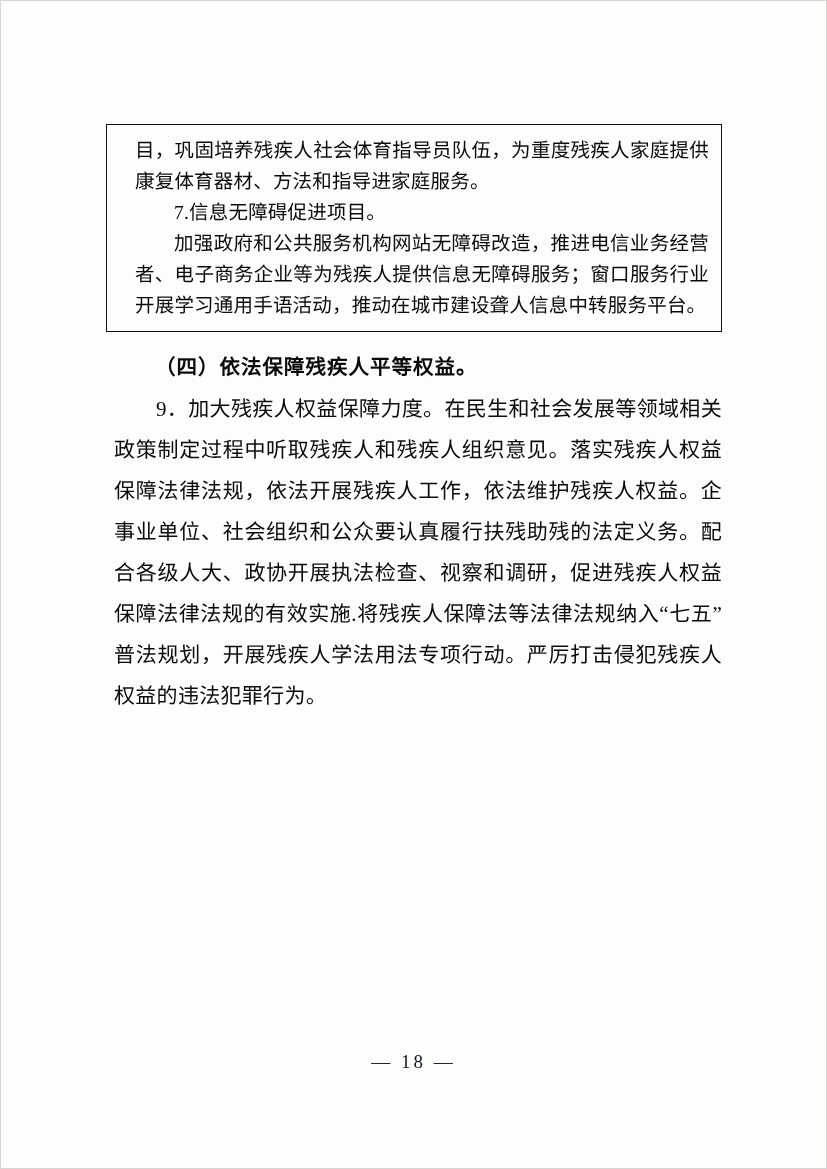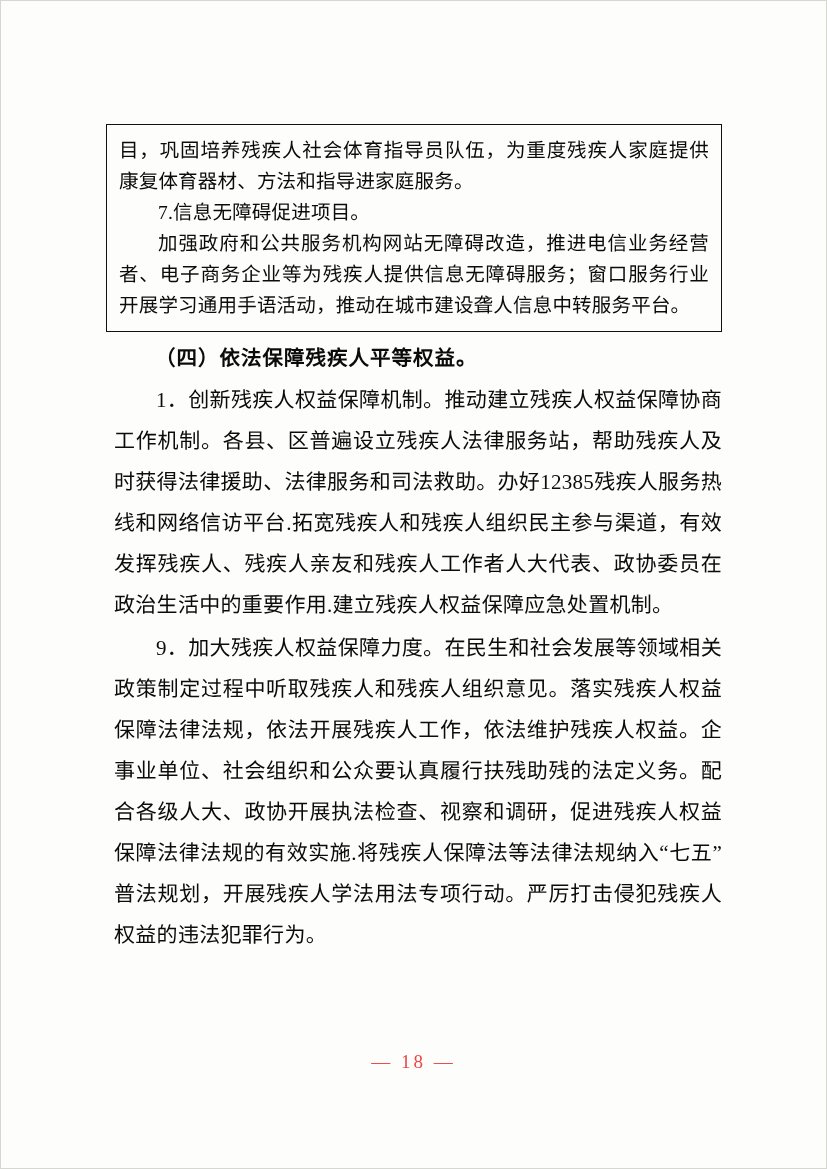--- a/index.html
+++ b/index.html
@@ -30,23 +30,23 @@
   .content {
     position: absolute;
     left: 106px;
     top: 124px;
     width: 616px;
   }
 
   
   .framed-block {
     border: 1.6px solid #111;
-    padding: 10px 12px 10px 12px;
+    padding: 10px 12px 10px 28px;
     box-sizing: border-box;
-    margin-bottom: 5px;
+    margin-bottom: 14px;
   }
   .framed-block p {
     margin: 0;
     font-size: 19.5px;
     line-height: 31px;
     letter-spacing: 0.2px;
     text-align: justify;
     text-justify: inter-ideograph;
   }
   .framed-block p.indent {
@@ -73,40 +73,39 @@
   }
 
   .footer {
     position: absolute;
     left: 0;
     right: 0;
     bottom: 96px;
     text-align: center;
     font-size: 19px;
     letter-spacing: 3px;
-    color: #ef4444;
+    color: #0f172a;
     font-family: "Liberation Serif", "DejaVu Serif", serif;
   }
 </style>
 </head>
 <body>
 
 <div class="page">
 
   <div class="content">
 
     <div class="framed-block">
       <p>目，巩固培养残疾人社会体育指导员队伍，为重度残疾人家庭提供康复体育器材、方法和指导进家庭服务。</p>
       <p class="indent">7.信息无障碍促进项目。</p>
       <p class="indent">加强政府和公共服务机构网站无障碍改造，推进电信业务经营者、电子商务企业等为残疾人提供信息无障碍服务；窗口服务行业开展学习通用手语活动，推动在城市建设聋人信息中转服务平台。</p>
     </div>
 
     <p class="body-par heading">（四）依法保障残疾人平等权益。</p>
 
-    <p class="body-par numbered">1．创新残疾人权益保障机制。推动建立残疾人权益保障协商工作机制。各县、区普遍设立残疾人法律服务站，帮助残疾人及时获得法律援助、法律服务和司法救助。办好12385残疾人服务热线和网络信访平台.拓宽残疾人和残疾人组织民主参与渠道，有效发挥残疾人、残疾人亲友和残疾人工作者人大代表、政协委员在政治生活中的重要作用.建立残疾人权益保障应急处置机制。</p>
 
     <p class="body-par numbered">9．加大残疾人权益保障力度。在民生和社会发展等领域相关政策制定过程中听取残疾人和残疾人组织意见。落实残疾人权益保障法律法规，依法开展残疾人工作，依法维护残疾人权益。企事业单位、社会组织和公众要认真履行扶残助残的法定义务。配合各级人大、政协开展执法检查、视察和调研，促进残疾人权益保障法律法规的有效实施.将残疾人保障法等法律法规纳入“七五”普法规划，开展残疾人学法用法专项行动。严厉打击侵犯残疾人权益的违法犯罪行为。</p>
 
 
 
   </div>
 
   <div class="footer">— 18 —</div>
 
 </div>

